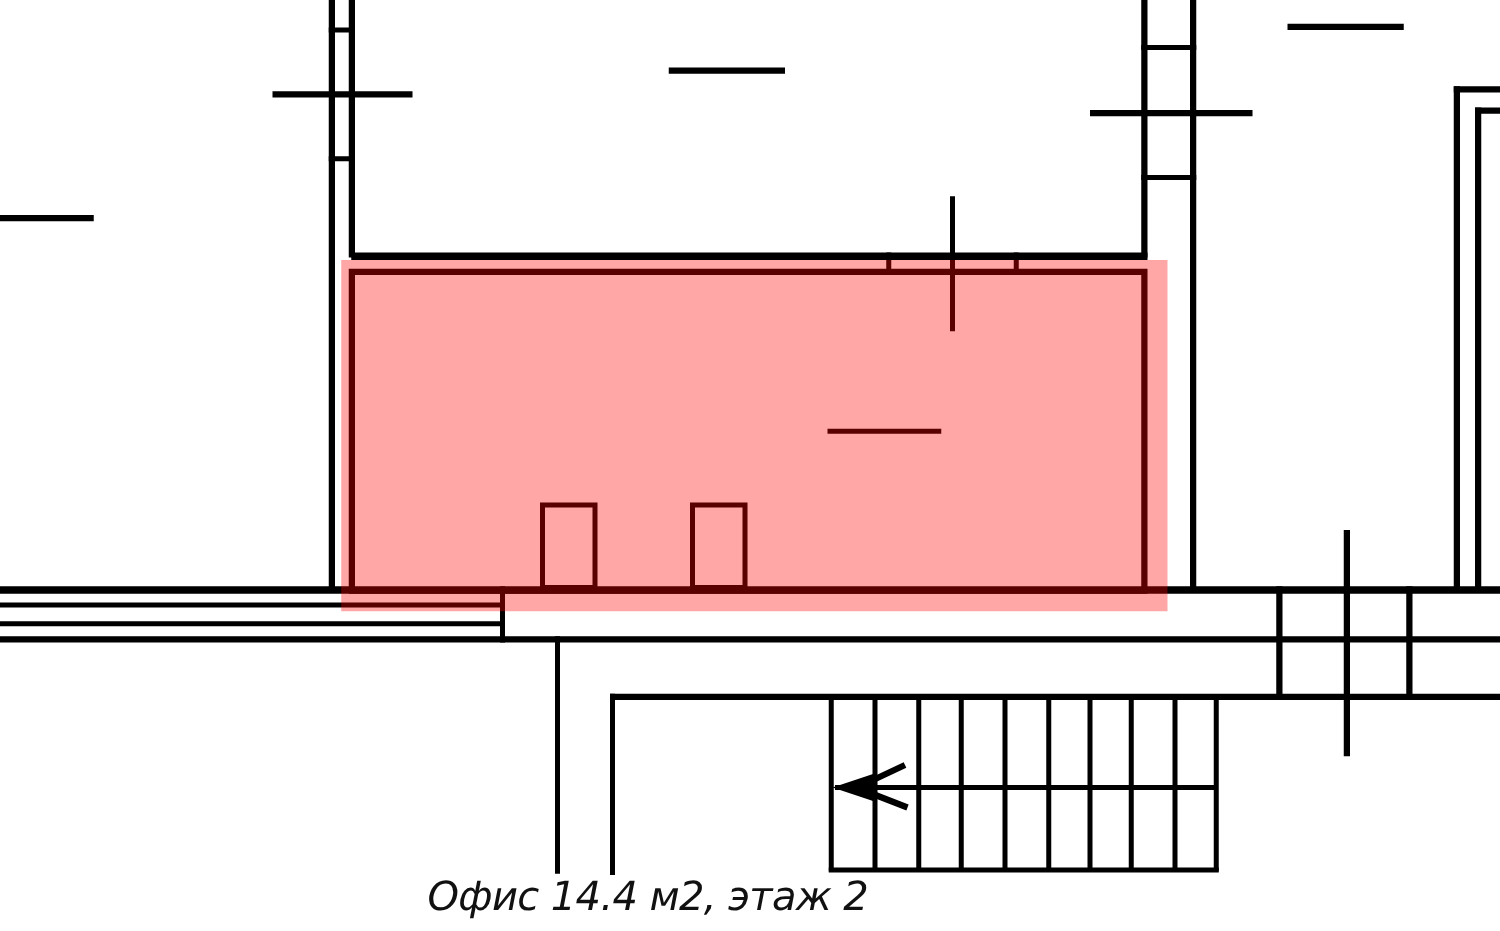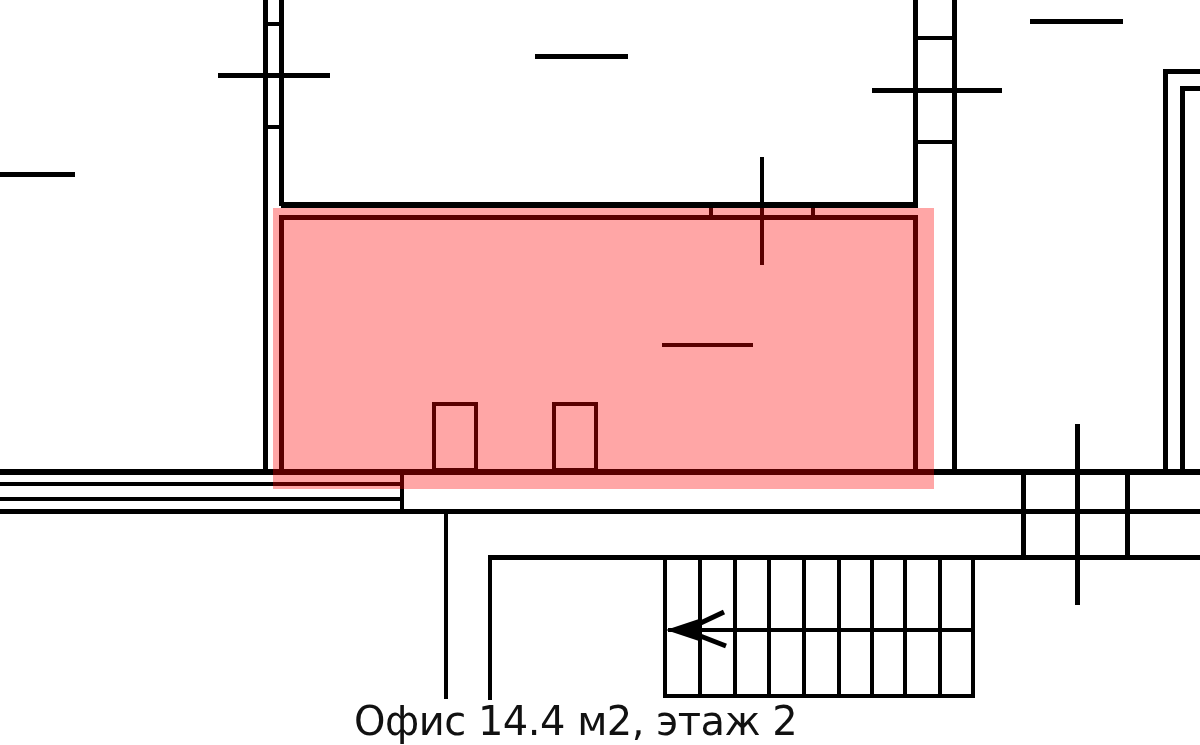--- a/index.html
+++ b/index.html
@@ -9,22 +9,23 @@
     background:#ffffff;
     overflow:hidden;
     font-family:"DejaVu Sans", sans-serif;
   }
   .seg{position:absolute;}
   .outline{position:absolute;box-sizing:border-box;background:transparent;}
   #office-highlight{position:absolute;z-index:3;}
   #arrow-svg{position:absolute;left:0;top:0;z-index:2;}
   #caption{
     position:absolute;
-    left:354px;top:698px;
-    font-size:40px;
+    left:342px;top:698px;
+    font-style:italic;
+    font-size:32px;
     letter-spacing:-0.5px;
     color:#111111;
     white-space:nowrap;
     z-index:4;
   }
 </style>
 </head>
 <body>
 
 <div id="plan">

